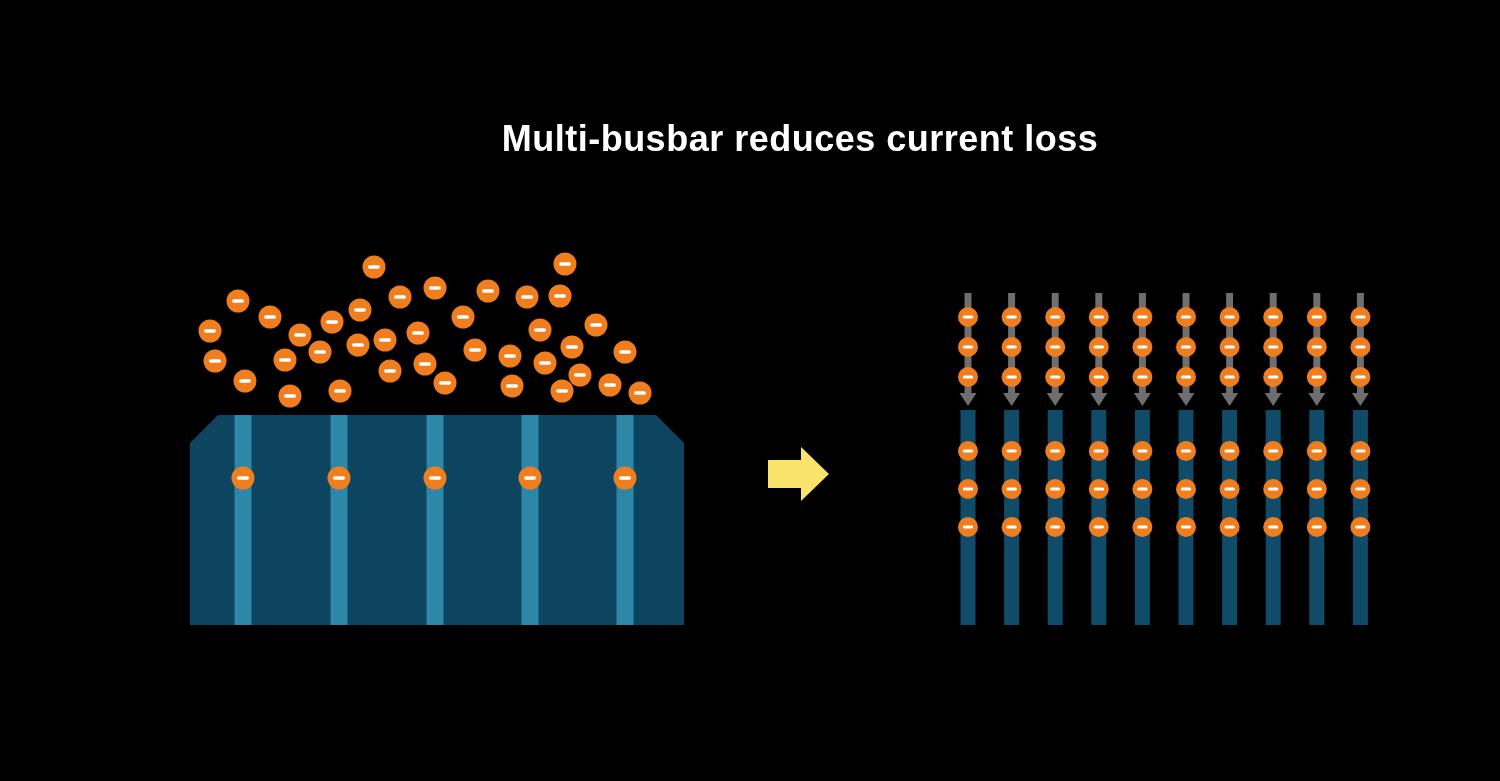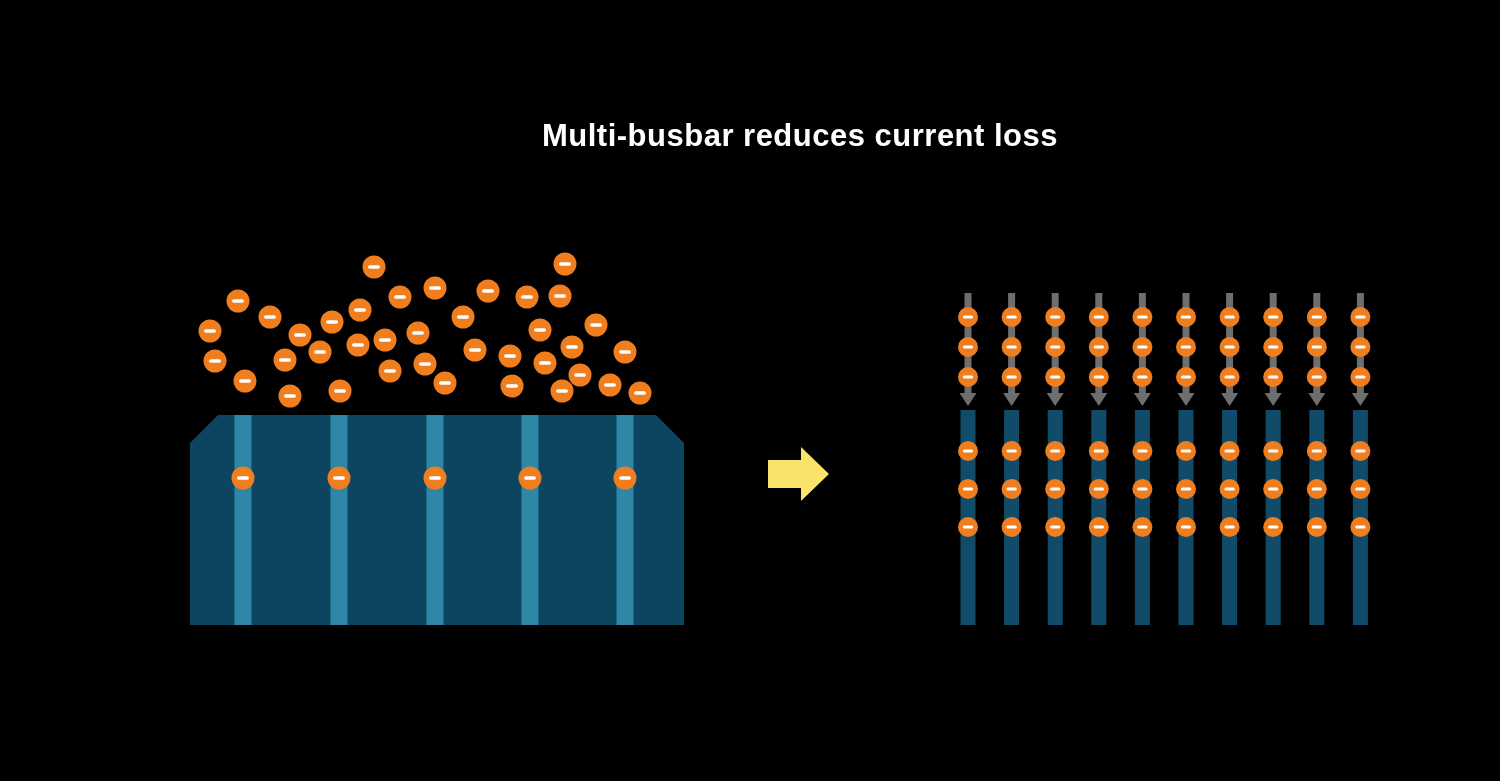--- a/index.html
+++ b/index.html
@@ -17,21 +17,21 @@
     position: relative;
     width: 1500px;
     height: 781px;
   }
   #title {
     position: absolute;
     top: 118px;
     left: 800px;
     transform: translateX(-50%);
     color: #ffffff;
-    font-size: 31px;
+    font-size: 36px;
     font-weight: 700;
     letter-spacing: 0.5px;
     white-space: nowrap;
   }
   #diagram-svg {
     position: absolute;
     top: 0;
     left: 0;
   }
 </style>

